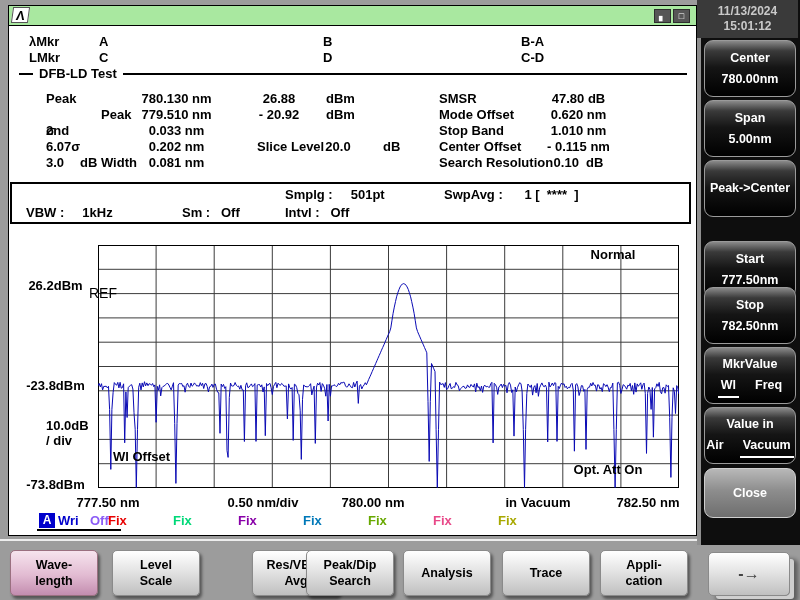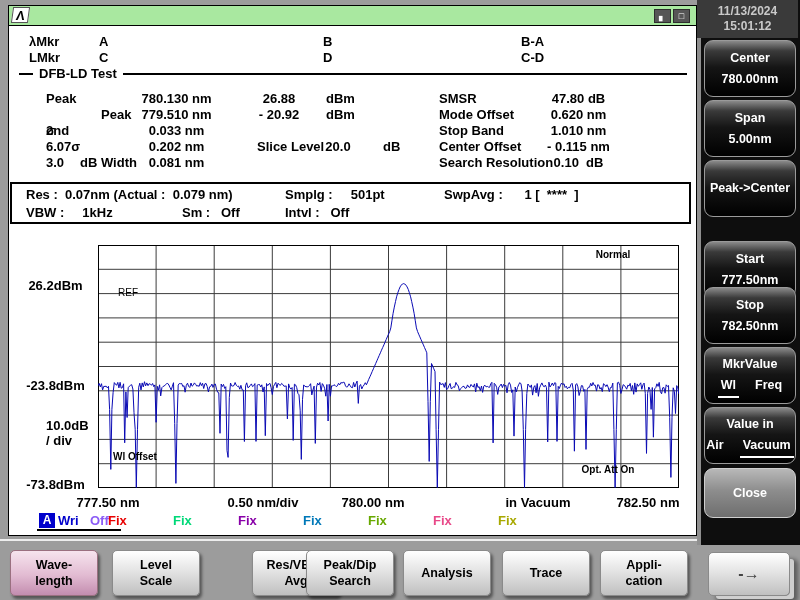--- a/index.html
+++ b/index.html
@@ -18,21 +18,21 @@
   .winbtn{top:3px;width:17px;height:14px;background:#565656;border:1px solid #2e2e2e;color:#fff;
           font-size:9px;line-height:12px;text-align:center;box-sizing:border-box;}
   .content{left:0;top:20px;width:687px;height:509px;}
 
   .section-line{height:2px;background:#000;}
   .section-label{background:#fff;padding:0 6px;font-size:13px;line-height:15px;}
 
   .sweep-box{border:2px solid #000;box-sizing:border-box;background:#fff;}
 
   
-  .ann{font-size:10px;line-height:14px;white-space:pre;}
+  .ann{font-size:13px;line-height:14px;white-space:pre;}
   .trace-letter{background:#0000cc;color:#fff;font-size:12px;line-height:15px;text-align:center;}
   .fixlbl{font-size:13px;line-height:15px;}
 
   
   .right-panel{left:697px;top:0;width:103px;height:545px;background:#0e0e0e;}
   .date-box{left:0;top:0;width:101px;height:38px;background:#3a3a3a;color:#c9c9c9;
             font-size:12px;line-height:15px;text-align:center;padding-top:4px;box-sizing:border-box;}
   .gray-strip{left:0;top:38px;width:4px;height:507px;background:#8f8f8f;}
   .softkey{left:7px;width:92px;height:57px;border-radius:9px;box-sizing:border-box;
            background:linear-gradient(180deg,#8a8a8a 0%,#3a3a3a 18%,#151515 48%,#000 100%);
@@ -110,21 +110,20 @@
       <span class="abs m" style="left:430px;top:81px;">Mode Offset</span>
       <span class="abs m r" style="left:510px;top:81px;width:119px;">0.620 nm</span>
       <span class="abs m" style="left:430px;top:97px;">Stop Band</span>
       <span class="abs m r" style="left:510px;top:97px;width:119px;">1.010 nm</span>
       <span class="abs m" style="left:430px;top:113px;">Center Offset</span>
       <span class="abs m r" style="left:510px;top:113px;width:119px;">- 0.115 nm</span>
       <span class="abs m" style="left:430px;top:129px;">Search Resolution</span>
       <span class="abs m r" style="left:510px;top:129px;width:119px;">0.10  dB</span>
 
       <div class="abs sweep-box" style="left:1px;top:156px;width:681px;height:42px;">
-        <span class="abs m" style="left:14px;top:3px;">Res :  0.07nm (Actual :  0.079 nm)</span>
         <span class="abs m" style="left:273px;top:3px;">Smplg :     501pt</span>
         <span class="abs m" style="left:432px;top:3px;">SwpAvg :      1 [  ****  ]</span>
         <span class="abs m" style="left:14px;top:21px;">VBW :     1kHz</span>
         <span class="abs m" style="left:170px;top:21px;">Sm :   Off</span>
         <span class="abs m" style="left:273px;top:21px;">Intvl :   Off</span>
       </div>
 
       <span class="abs m r" style="left:0;top:252px;width:93px;">26.2dBm</span>
       <span class="abs m r" style="left:0;top:352px;width:93px;">-23.8dBm</span>
       <span class="abs m" style="left:37px;top:392px;">10.0dB</span>
@@ -147,21 +146,21 @@
           <line x1="0" y1="97.2" x2="581" y2="97.2" stroke="#3c3c3c" stroke-width="1"></line>
           <line x1="0" y1="121.5" x2="581" y2="121.5" stroke="#3c3c3c" stroke-width="1"></line>
           <line x1="0" y1="145.8" x2="581" y2="145.8" stroke="#3c3c3c" stroke-width="1"></line>
           <line x1="0" y1="170.1" x2="581" y2="170.1" stroke="#3c3c3c" stroke-width="1"></line>
           <line x1="0" y1="194.4" x2="581" y2="194.4" stroke="#3c3c3c" stroke-width="1"></line>
           <line x1="0" y1="218.7" x2="581" y2="218.7" stroke="#3c3c3c" stroke-width="1"></line>
           <rect x="0.5" y="0.5" width="580" height="242" fill="none" stroke="#000" stroke-width="1"></rect>
           <polyline points="0.0,140.8 1.2,138.4 2.3,141.9 3.5,138.7 4.6,144.9 5.8,141.3 7.0,141.5 8.1,141.1 9.3,142.8 10.5,141.3 11.6,164.4 12.8,224.4 13.9,164.4 15.1,147.5 16.3,137.6 17.4,139.0 18.6,140.3 19.8,137.4 20.9,142.9 22.1,137.3 23.2,143.2 24.4,142.6 25.6,138.8 26.7,197.8 27.9,146.8 29.1,172.5 30.2,142.7 31.4,141.2 32.5,140.3 33.7,139.7 34.9,144.1 36.0,167.7 37.2,184.4 38.3,242.5 39.5,184.4 40.7,142.2 41.8,138.2 43.0,144.9 44.2,137.9 45.3,141.9 46.5,136.7 47.6,140.9 48.8,137.9 50.0,140.7 51.1,138.7 52.3,139.2 53.5,140.2 54.6,138.5 55.8,141.7 56.9,139.9 58.1,177.3 59.3,141.3 60.4,145.2 61.6,139.8 62.7,150.9 63.9,142.6 65.1,141.4 66.2,141.1 67.4,139.7 68.6,138.7 69.7,138.4 70.9,140.0 72.0,142.5 73.2,144.9 74.4,141.2 75.5,137.7 76.7,178.4 77.9,238.4 79.0,178.4 80.2,140.1 81.3,138.5 82.5,138.7 83.7,138.5 84.8,141.5 86.0,140.7 87.1,147.2 88.3,140.3 89.5,138.2 90.6,141.3 91.8,142.5 93.0,138.0 94.1,141.2 95.3,140.2 96.4,137.9 97.6,139.3 98.8,141.2 99.9,140.5 101.1,141.4 102.3,137.6 103.4,140.6 104.6,138.3 105.7,143.5 106.9,138.8 108.1,138.5 109.2,141.4 110.4,146.9 111.6,141.8 112.7,141.4 113.9,139.1 115.0,142.4 116.2,139.3 117.4,139.1 118.5,144.2 119.7,147.3 120.8,147.8 122.0,188.3 123.2,139.0 124.3,141.6 125.5,139.4 126.7,143.4 127.8,141.7 129.0,205.6 130.1,212.4 131.3,152.4 132.5,138.0 133.6,140.8 134.8,141.1 136.0,140.5 137.1,137.5 138.3,140.3 139.4,141.4 140.6,141.0 141.8,144.2 142.9,140.3 144.1,144.8 145.3,145.0 146.4,196.5 147.6,140.6 148.7,137.8 149.9,142.7 151.1,142.0 152.2,140.5 153.4,138.9 154.5,141.6 155.7,140.7 156.9,138.6 158.0,196.4 159.2,140.1 160.4,139.6 161.5,139.5 162.7,142.0 163.8,139.8 165.0,147.0 166.2,141.9 167.3,190.7 168.5,138.5 169.7,140.6 170.8,139.1 172.0,138.4 173.1,142.7 174.3,149.5 175.5,141.5 176.6,139.3 177.8,137.4 178.9,142.7 180.1,138.2 181.3,139.7 182.4,140.3 183.6,138.4 184.8,139.5 185.9,141.2 187.1,141.2 188.2,140.9 189.4,173.9 190.6,138.9 191.7,142.5 192.9,144.1 194.1,142.5 195.2,195.4 196.4,139.2 197.5,139.8 198.7,142.5 199.9,148.4 201.0,149.8 202.2,165.8 203.3,214.4 204.5,154.4 205.7,139.9 206.8,141.3 208.0,141.7 209.2,141.8 210.3,141.7 211.5,140.4 212.6,138.7 213.8,149.9 215.0,144.8 216.1,141.1 217.3,198.4 218.5,142.1 219.6,138.2 220.8,140.0 221.9,137.5 223.1,146.4 224.3,138.6 225.4,140.2 226.6,143.3 227.8,151.2 228.9,139.5 230.1,176.0 231.2,139.3 232.4,151.2 233.6,140.8 234.7,141.0 235.9,139.8 237.0,140.3 238.2,141.6 239.4,140.8 240.5,138.3 241.7,139.9 242.9,137.5 244.0,138.1 245.2,137.3 246.3,137.4 247.5,140.9 248.7,142.2 249.8,141.4 251.0,138.8 252.2,140.7 253.3,142.4 254.5,142.7 255.6,137.4 256.8,142.0 258.0,138.5 259.1,136.1 260.3,158.4 261.4,141.2 262.6,139.5 263.8,143.9 264.9,141.5 266.1,139.9 267.3,137.7 268.4,139.8 269.6,137.1 270.7,134.4 271.9,131.8 273.1,129.1 274.2,126.5 275.4,123.8 276.6,121.1 277.7,118.5 278.9,115.8 280.0,113.2 281.2,110.5 282.4,107.8 283.5,105.2 284.7,102.5 285.9,99.9 287.0,97.2 288.2,94.5 289.3,91.9 290.5,89.2 291.7,86.6 292.8,82.9 294.0,75.2 295.1,68.3 296.3,62.1 297.5,56.6 298.6,51.8 299.8,47.8 301.0,44.5 302.1,41.9 303.3,40.1 304.4,39.0 305.6,38.6 306.8,39.0 307.9,40.1 309.1,41.9 310.3,44.5 311.4,47.8 312.6,51.8 313.7,56.6 314.9,62.1 316.1,68.3 317.2,75.2 318.4,82.9 319.6,86.6 320.7,89.2 321.9,91.9 323.0,94.5 324.2,97.2 325.4,99.9 326.5,102.5 327.7,105.2 328.8,107.8 330.0,156.4 331.2,216.4 332.3,156.4 333.5,118.5 334.7,121.1 335.8,123.8 337.0,126.5 338.1,184.4 339.3,242.5 340.5,184.4 341.6,137.1 342.8,139.6 344.0,139.1 345.1,138.6 346.3,142.4 347.4,137.6 348.6,144.5 349.8,143.6 350.9,140.7 352.1,138.5 353.2,143.7 354.4,143.2 355.6,141.6 356.7,142.4 357.9,137.4 359.1,139.9 360.2,140.6 361.4,145.7 362.5,143.7 363.7,142.6 364.9,141.5 366.0,141.3 367.2,143.4 368.4,143.0 369.5,139.9 370.7,142.0 371.8,142.4 373.0,139.4 374.2,141.1 375.3,142.0 376.5,138.9 377.7,146.9 378.8,138.2 380.0,142.5 381.1,141.6 382.3,145.7 383.5,141.0 384.6,147.4 385.8,141.1 386.9,140.2 388.1,141.9 389.3,141.4 390.4,142.1 391.6,142.3 392.8,138.7 393.9,137.3 395.1,197.9 396.2,138.3 397.4,139.5 398.6,142.2 399.7,149.4 400.9,141.9 402.1,140.8 403.2,139.0 404.4,142.6 405.5,139.4 406.7,141.3 407.9,140.3 409.0,147.8 410.2,139.8 411.3,137.5 412.5,140.1 413.7,147.5 414.8,144.8 416.0,191.1 417.2,142.0 418.3,146.9 419.5,142.5 420.6,139.8 421.8,137.6 423.0,138.9 424.1,146.1 425.3,184.4 426.5,242.5 427.6,184.4 428.8,148.5 429.9,139.0 431.1,140.6 432.3,142.3 433.4,139.9 434.6,150.1 435.8,142.2 436.9,140.6 438.1,147.8 439.2,138.5 440.4,151.3 441.6,142.8 442.7,140.2 443.9,137.9 445.0,140.7 446.2,141.8 447.4,140.1 448.5,142.7 449.7,196.9 450.9,137.2 452.0,142.0 453.2,140.2 454.3,138.0 455.5,140.7 456.7,137.7 457.8,138.2 459.0,196.4 460.2,141.4 461.3,143.5 462.5,140.1 463.6,138.0 464.8,139.6 466.0,138.7 467.1,142.5 468.3,141.2 469.4,143.8 470.6,142.3 471.8,142.7 472.9,139.5 474.1,138.3 475.3,145.2 476.4,206.2 477.6,139.9 478.7,138.6 479.9,141.8 481.1,150.5 482.2,146.5 483.4,140.6 484.6,140.8 485.7,146.3 486.9,144.4 488.0,204.4 489.2,144.4 490.4,142.2 491.5,142.2 492.7,138.3 493.8,141.0 495.0,137.5 496.2,140.3 497.3,140.2 498.5,146.1 499.7,139.7 500.8,140.1 502.0,144.1 503.1,142.5 504.3,146.6 505.5,138.7 506.6,139.5 507.8,141.6 509.0,139.7 510.1,142.1 511.3,146.6 512.4,142.6 513.6,142.4 514.8,138.1 515.9,184.4 517.1,242.5 518.3,184.4 519.4,137.8 520.6,137.2 521.7,140.3 522.9,148.5 524.1,144.2 525.2,139.7 526.4,140.4 527.5,142.1 528.7,144.2 529.9,140.1 531.0,141.1 532.2,138.4 533.4,145.7 534.5,140.5 535.7,149.3 536.8,137.9 538.0,147.1 539.2,138.9 540.3,141.3 541.5,139.6 542.7,137.8 543.8,144.3 545.0,139.7 546.1,138.1 547.3,148.4 548.5,208.4 549.6,148.4 550.8,142.0 551.9,144.4 553.1,164.4 554.3,142.5 555.4,192.2 556.6,143.9 557.8,142.6 558.9,138.8 560.1,141.4 561.2,137.4 562.4,146.7 563.6,148.8 564.7,142.8 565.9,142.5 567.1,148.2 568.2,139.8 569.4,141.4 570.5,140.5 571.7,172.4 572.9,232.4 574.0,172.4 575.2,142.8 576.4,146.4 577.5,168.5 578.7,140.6 579.8,142.8 581.0,149.0" fill="none" stroke="#0a0ab4" stroke-width="1"></polyline>
         </svg>
       <span class="abs ann r" style="left:540px;top:222px;width:128px;">Normal</span>
-      <span class="abs ann" style="left:109px;top:260px;font-size:10px;font-weight:normal;">REF</span>
+      <span class="abs ann" style="left:80px;top:260px;font-size:14px;font-weight:normal;">REF</span>
       <span class="abs ann" style="left:104px;top:424px;">Wl Offset</span>
       <span class="abs ann r" style="left:539px;top:437px;width:120px;">Opt. Att On</span>
 
       <span class="abs m c" style="left:39px;top:469px;width:120px;">777.50 nm</span>
       <span class="abs m c" style="left:194px;top:469px;width:120px;">0.50 nm/div</span>
       <span class="abs m c" style="left:304px;top:469px;width:120px;">780.00 nm</span>
       <span class="abs m c" style="left:469px;top:469px;width:120px;">in Vacuum</span>
       <span class="abs m c" style="left:579px;top:469px;width:120px;">782.50 nm</span>
 
       <span class="abs trace-letter" style="left:30px;top:487px;width:16px;height:15px;">A</span>

